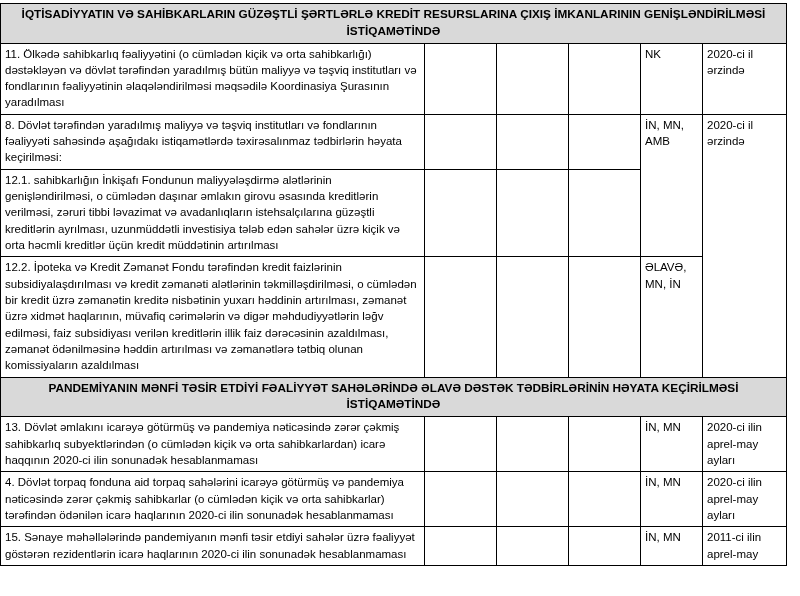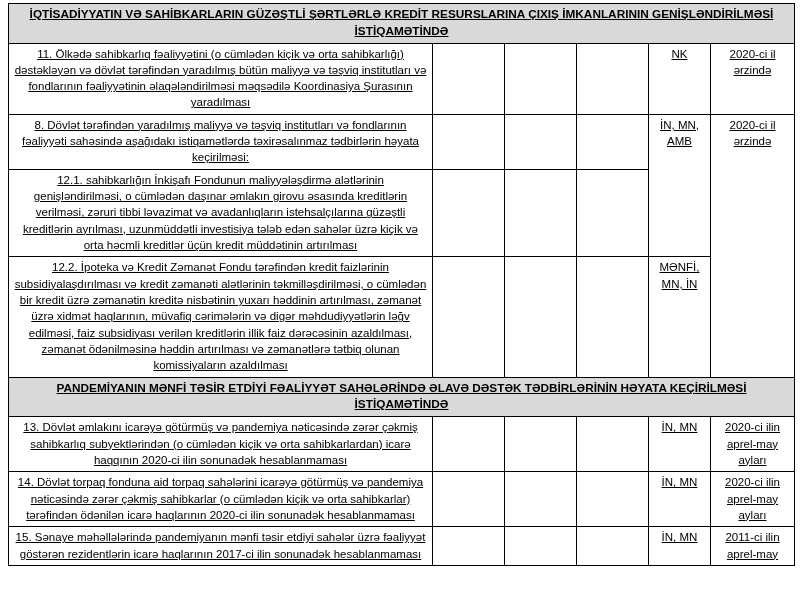--- a/index.html
+++ b/index.html
@@ -10,42 +10,40 @@
     min-height: 596px;
     font-family: "Liberation Sans", sans-serif;
     color: #000;
     -webkit-font-smoothing: antialiased;
   }
   .page { width: 800px; min-height: 596px; padding-top: 3px; }
   table.plan-table {
     border-collapse: collapse;
     table-layout: fixed;
     width: 786px;
-    margin-left: 8px;
     font-size: 11.5px;
-    text-decoration: underline;
   }
   table.plan-table td {
     border: 1px solid var(--border-c);
     vertical-align: top;
     padding: 2px 4px 3px 4px;
     line-height: 1.42;
     overflow: hidden;
     word-wrap: break-word;
   }
   td.section {
     background: var(--hdr-bg);
     font-weight: bold;
     text-align: center;
     vertical-align: middle;
     padding: 5px 8px;
     font-size: 11.8px;
   }
-  td.mid { text-align: center; vertical-align: middle; }
-  td.desc { text-align: center; }
+  td.mid { text-align: left; vertical-align: middle; }
+  td.desc { text-align: left; }
   .page-number {
     text-align: right;
     padding-right: 52px;
     margin-top: 30px;
     font-size: 12px;
   }
 </style>
 </head>
 <body>
 
@@ -89,47 +87,47 @@
         <td class="mid"></td>
         <td class="mid"></td>
         <td class="mid"></td>
       </tr>
 
       <tr>
         <td class="desc">12.2.  İpoteka və Kredit Zəmanət Fondu tərəfindən kredit faizlərinin subsidiyalaşdırılması və kredit zəmanəti alətlərinin təkmilləşdirilməsi, o cümlədən bir kredit üzrə zəmanətin kreditə nisbətinin yuxarı həddinin artırılması, zəmanət üzrə xidmət haqlarının, müvafiq cərimələrin və digər məhdudiyyətlərin ləğv edilməsi, faiz subsidiyası verilən kreditlərin illik faiz dərəcəsinin azaldılması, zəmanət ödənilməsinə həddin artırılması və zəmanətlərə tətbiq olunan komissiyaların azaldılması</td>
         <td class="mid"></td>
         <td class="mid"></td>
         <td class="mid"></td>
-        <td class="mid">MƏNFİ, MN, İN</td>
+        <td class="mid">ƏLAVƏ, MN, İN</td>
       </tr>
 
       <tr>
         <td class="section" colspan="6">PANDEMİYANIN MƏNFİ TƏSİR ETDİYİ FƏALİYYƏT SAHƏLƏRİNDƏ ƏLAVƏ DƏSTƏK TƏDBİRLƏRİNİN HƏYATA KEÇİRİLMƏSİ İSTİQAMƏTİNDƏ</td>
       </tr>
 
       <tr>
         <td class="desc">13. Dövlət əmlakını icarəyə götürmüş və pandemiya nəticəsində zərər çəkmiş sahibkarlıq subyektlərindən (o cümlədən kiçik və orta sahibkarlardan) icarə haqqının 2020-ci ilin sonunadək hesablanmaması</td>
         <td class="mid"></td>
         <td class="mid"></td>
         <td class="mid"></td>
         <td class="mid">İN, MN</td>
         <td class="mid">2020-ci ilin aprel-may ayları</td>
       </tr>
 
       <tr>
-        <td class="desc">14. Dövlət torpaq fonduna aid torpaq sahələrini icarəyə götürmüş və pandemiya nəticəsində zərər çəkmiş sahibkarlar (o cümlədən kiçik və orta sahibkarlar) tərəfindən ödənilən icarə haqlarının 2020-ci ilin sonunadək hesablanmaması</td>
+        <td class="desc">4. Dövlət torpaq fonduna aid torpaq sahələrini icarəyə götürmüş və pandemiya nəticəsində zərər çəkmiş sahibkarlar (o cümlədən kiçik və orta sahibkarlar) tərəfindən ödənilən icarə haqlarının 2020-ci ilin sonunadək hesablanmaması</td>
         <td class="mid"></td>
         <td class="mid"></td>
         <td class="mid"></td>
         <td class="mid">İN, MN</td>
         <td class="mid">2020-ci ilin aprel-may ayları</td>
       </tr>
 
       <tr>
-        <td class="desc">15. Sənaye məhəllələrində pandemiyanın mənfi təsir etdiyi sahələr üzrə fəaliyyət göstərən rezidentlərin icarə haqlarının 2017-ci ilin sonunadək hesablanmaması</td>
+        <td class="desc">15. Sənaye məhəllələrində pandemiyanın mənfi təsir etdiyi sahələr üzrə fəaliyyət göstərən rezidentlərin icarə haqlarının 2020-ci ilin sonunadək hesablanmaması</td>
         <td class="mid"></td>
         <td class="mid"></td>
         <td class="mid"></td>
         <td class="mid">İN, MN</td>
         <td class="mid">2011-ci ilin aprel-may</td>
       </tr>
 
     </tbody>
   </table>
 

